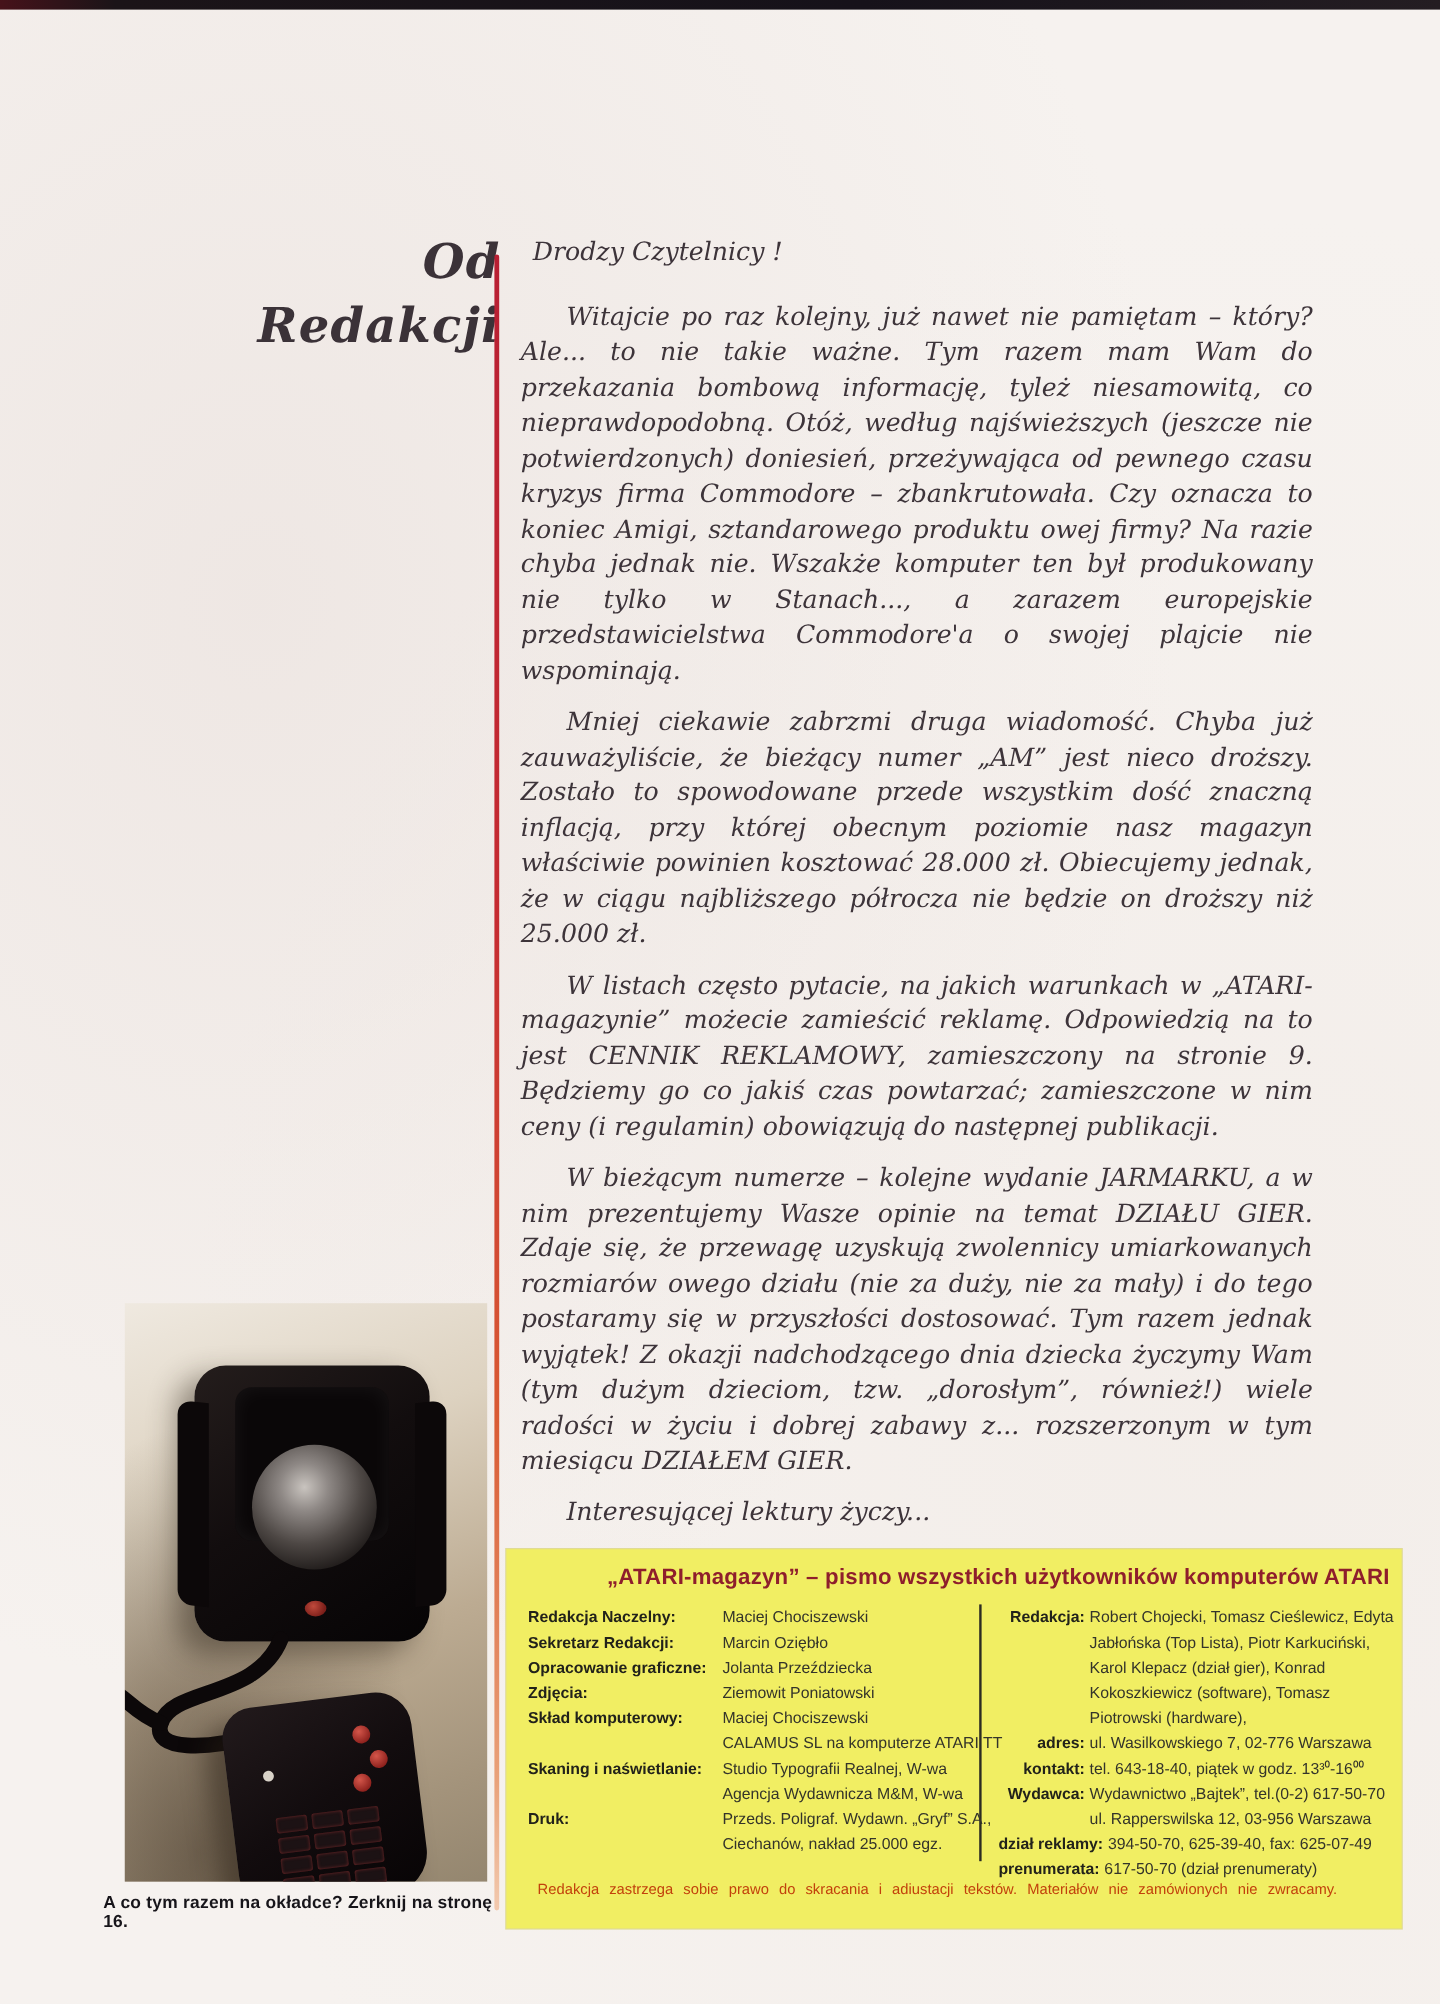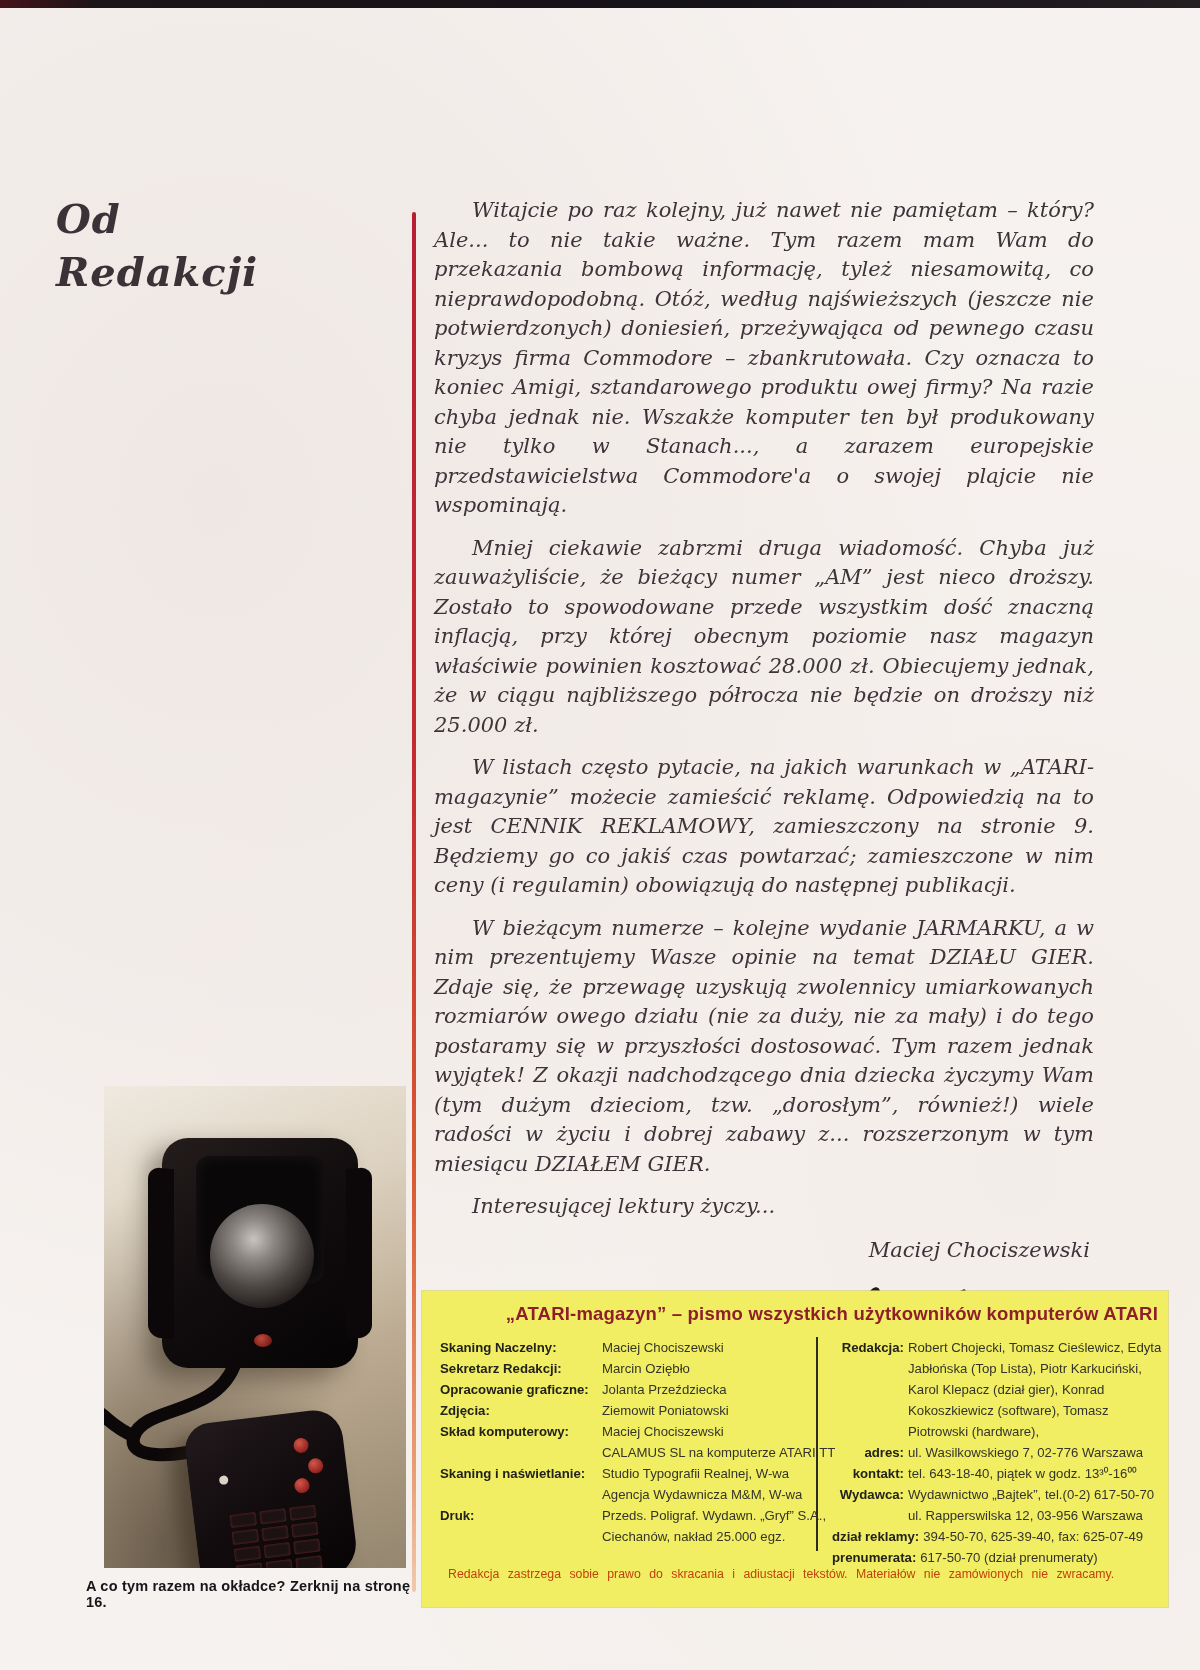--- a/index.html
+++ b/index.html
@@ -11,22 +11,22 @@
       #f6f2ef;
     font-family:"Liberation Sans", sans-serif;
   }
   
   .topbar{
     position:absolute; left:0; top:0; width:1200px; height:8px;
     background:linear-gradient(90deg,#46121a 0%,#1b1418 8%,#16121a 60%,#241d22 100%);
   }
   
   .heading{
-    position:absolute; left:56px; top:192px; width:340px;
-    text-align:left; color:#3b3238;
+    position:absolute; left:77px; top:192px; width:340px;
+    text-align:right; color:#3b3238;
     font-family:"DejaVu Serif", serif; font-style:italic; font-weight:bold;
     font-size:40px; line-height:53px; letter-spacing:1px;
   }
   
   .rule{
     position:absolute; left:412px; top:212px; width:4px; height:1380px;
     background:linear-gradient(180deg,#b81f33 0%,#c52b31 40%,#d95a33 70%,#e9a179 92%,#f2c9ae 100%);
     border-radius:2px;
   }
   
@@ -126,20 +126,21 @@
   <div class="topbar"></div>
 
   <div class="heading">
     <div>Od</div>
     <div>Redakcji</div>
   </div>
 
   <div class="rule"></div>
 
   <div class="letter">
+    <p class="salutation">Drodzy Czytelnicy !</p>
     <p>Witajcie po raz kolejny, już nawet nie pamiętam – który? Ale... to nie takie ważne. Tym razem mam Wam do przekazania bombową informację, tyleż niesamowitą, co nieprawdopodobną. Otóż, według najświeższych (jeszcze nie potwierdzonych) doniesień, przeżywająca od pewnego czasu kryzys firma Commodore – zbankrutowała. Czy oznacza to koniec Amigi, sztandarowego produktu owej firmy? Na razie chyba jednak nie. Wszakże komputer ten był produkowany nie tylko w Stanach..., a zarazem europejskie przedstawicielstwa Commodore'a o swojej plajcie nie wspominają.</p>
     <p>Mniej ciekawie zabrzmi druga wiadomość. Chyba już zauważyliście, że bieżący numer „AM” jest nieco droższy. Zostało to spowodowane przede wszystkim dość znaczną inflacją, przy której obecnym poziomie nasz magazyn właściwie powinien kosztować 28.000 zł. Obiecujemy jednak, że w ciągu najbliższego półrocza nie będzie on droższy niż 25.000 zł.</p>
     <p>W listach często pytacie, na jakich warunkach w „ATARI-magazynie” możecie zamieścić reklamę. Odpowiedzią na to jest CENNIK REKLAMOWY, zamieszczony na stronie 9. Będziemy go co jakiś czas powtarzać; zamieszczone w nim ceny (i regulamin) obowiązują do następnej publikacji.</p>
     <p>W bieżącym numerze – kolejne wydanie JARMARKU, a w nim prezentujemy Wasze opinie na temat DZIAŁU GIER. Zdaje się, że przewagę uzyskują zwolennicy umiarkowanych rozmiarów owego działu (nie za duży, nie za mały) i do tego postaramy się w przyszłości dostosować. Tym razem jednak wyjątek! Z okazji nadchodzącego dnia dziecka życzymy Wam (tym dużym dzieciom, tzw. „dorosłym”, również!) wiele radości w życiu i dobrej zabawy z... rozszerzonym w tym miesiącu DZIAŁEM GIER.</p>
     <p class="closing">Interesującej lektury życzy...</p>
     <div class="sig-name">Maciej Chociszewski</div>
     <svg class="sig-scribble" width="170" height="112" viewBox="0 0 170 112">
       <path d="M34 96 C 50 38, 78 6, 74 30 C 70 52, 52 92, 60 80 C 74 56, 92 34, 90 52
                C 88 66, 98 60, 112 50 C 126 41, 146 30, 160 24" fill="none" stroke="#1f1b20" stroke-width="3.4" stroke-linecap="round"></path>
       <path d="M36 92 C 30 104, 22 112, 14 110" fill="none" stroke="#1f1b20" stroke-width="2.4" stroke-linecap="round"></path>
@@ -181,21 +182,21 @@
   </div>
 
   <div class="caption">A co tym razem na okładce? Zerknij na stronę 16.</div>
 
   <div class="masthead">
     <div class="m-title">„ATARI-magazyn” – pismo wszystkich użytkowników komputerów ATARI</div>
     <div class="cols">
       <div class="col-divider"></div>
       <div class="col-left">
         <div class="mrow">
-            <span class="l-lbl">Skaning Naczelny:</span>
+            <span class="l-lbl">Redakcja Naczelny:</span>
             <span class="val">Maciej Chociszewski</span>
           </div>
         <div class="mrow">
             <span class="l-lbl">Sekretarz Redakcji:</span>
             <span class="val">Marcin Oziębło</span>
           </div>
         <div class="mrow">
             <span class="l-lbl">Opracowanie graficzne:</span>
             <span class="val">Jolanta Przeździecka</span>
           </div>

